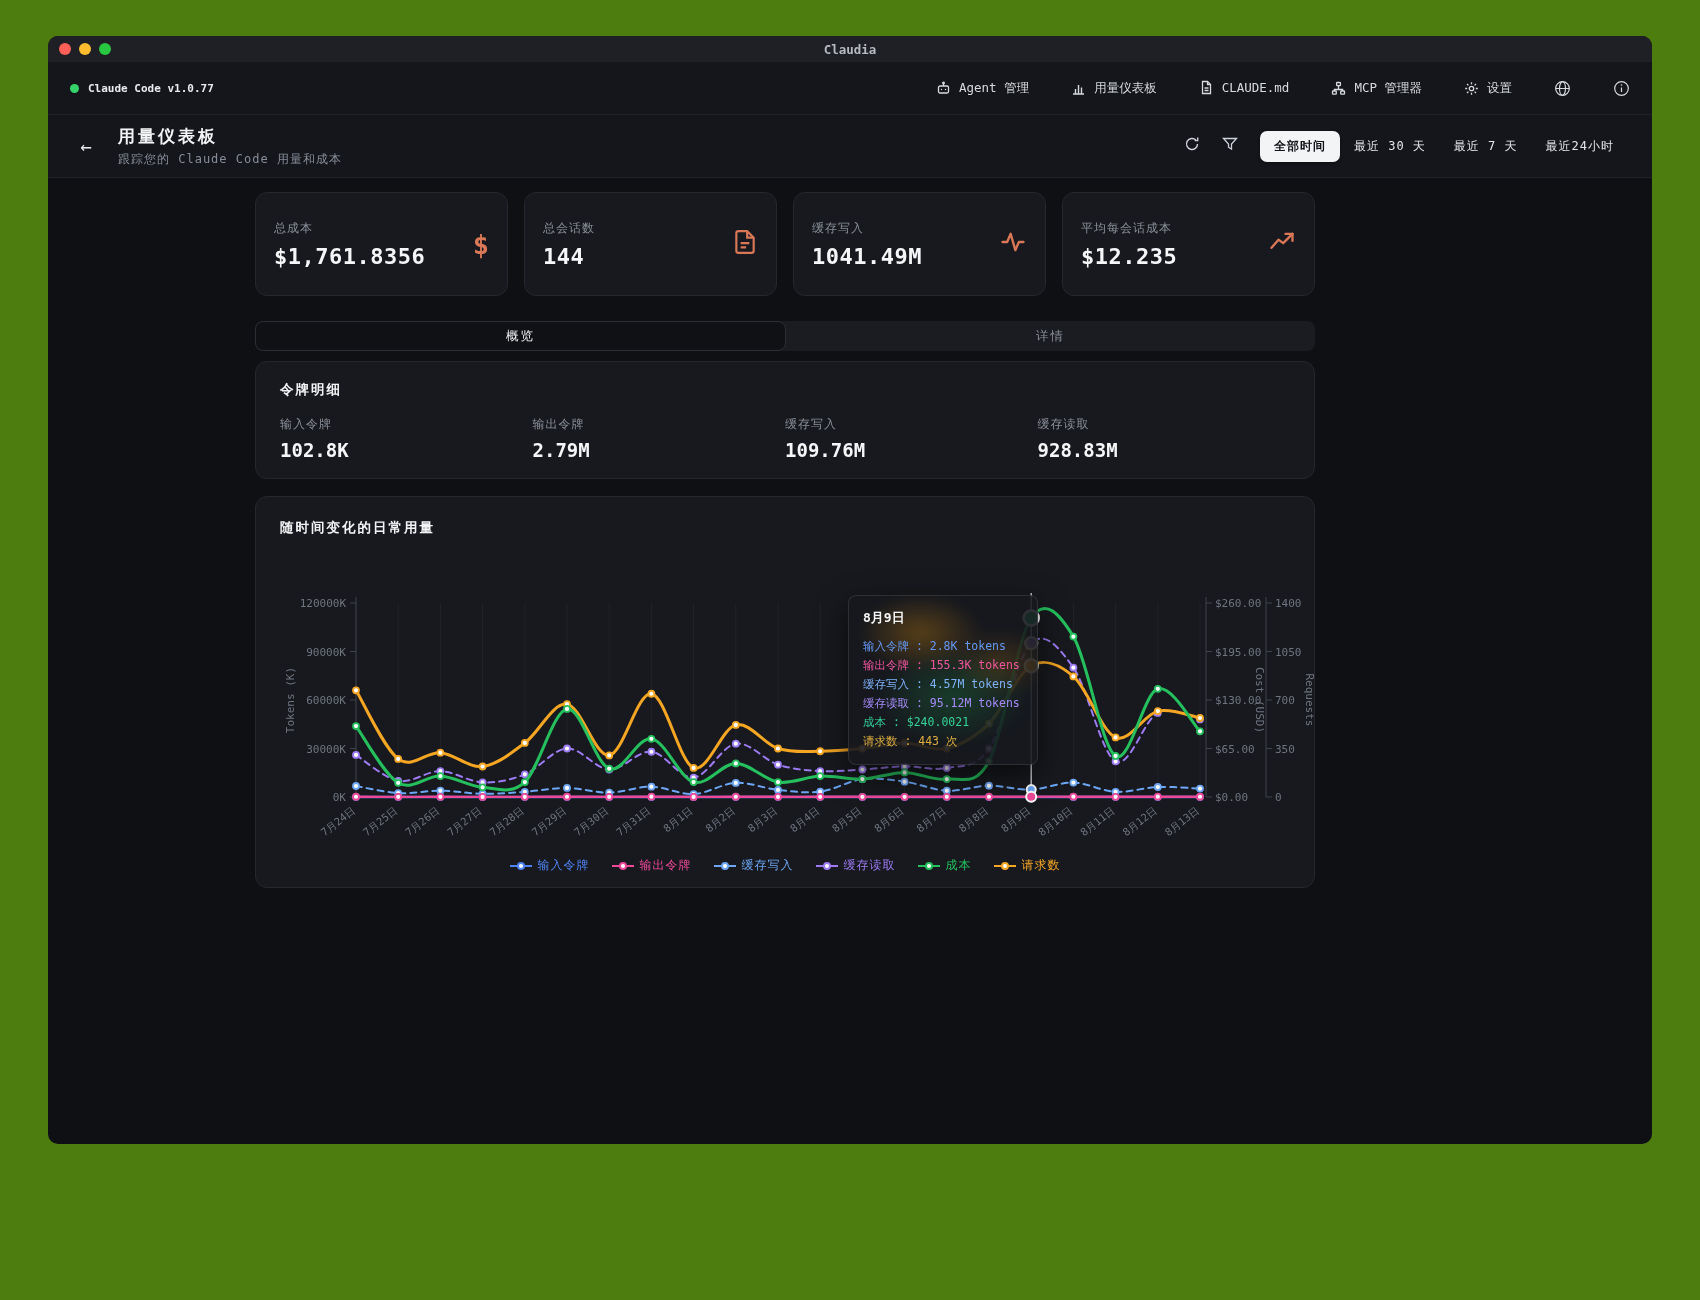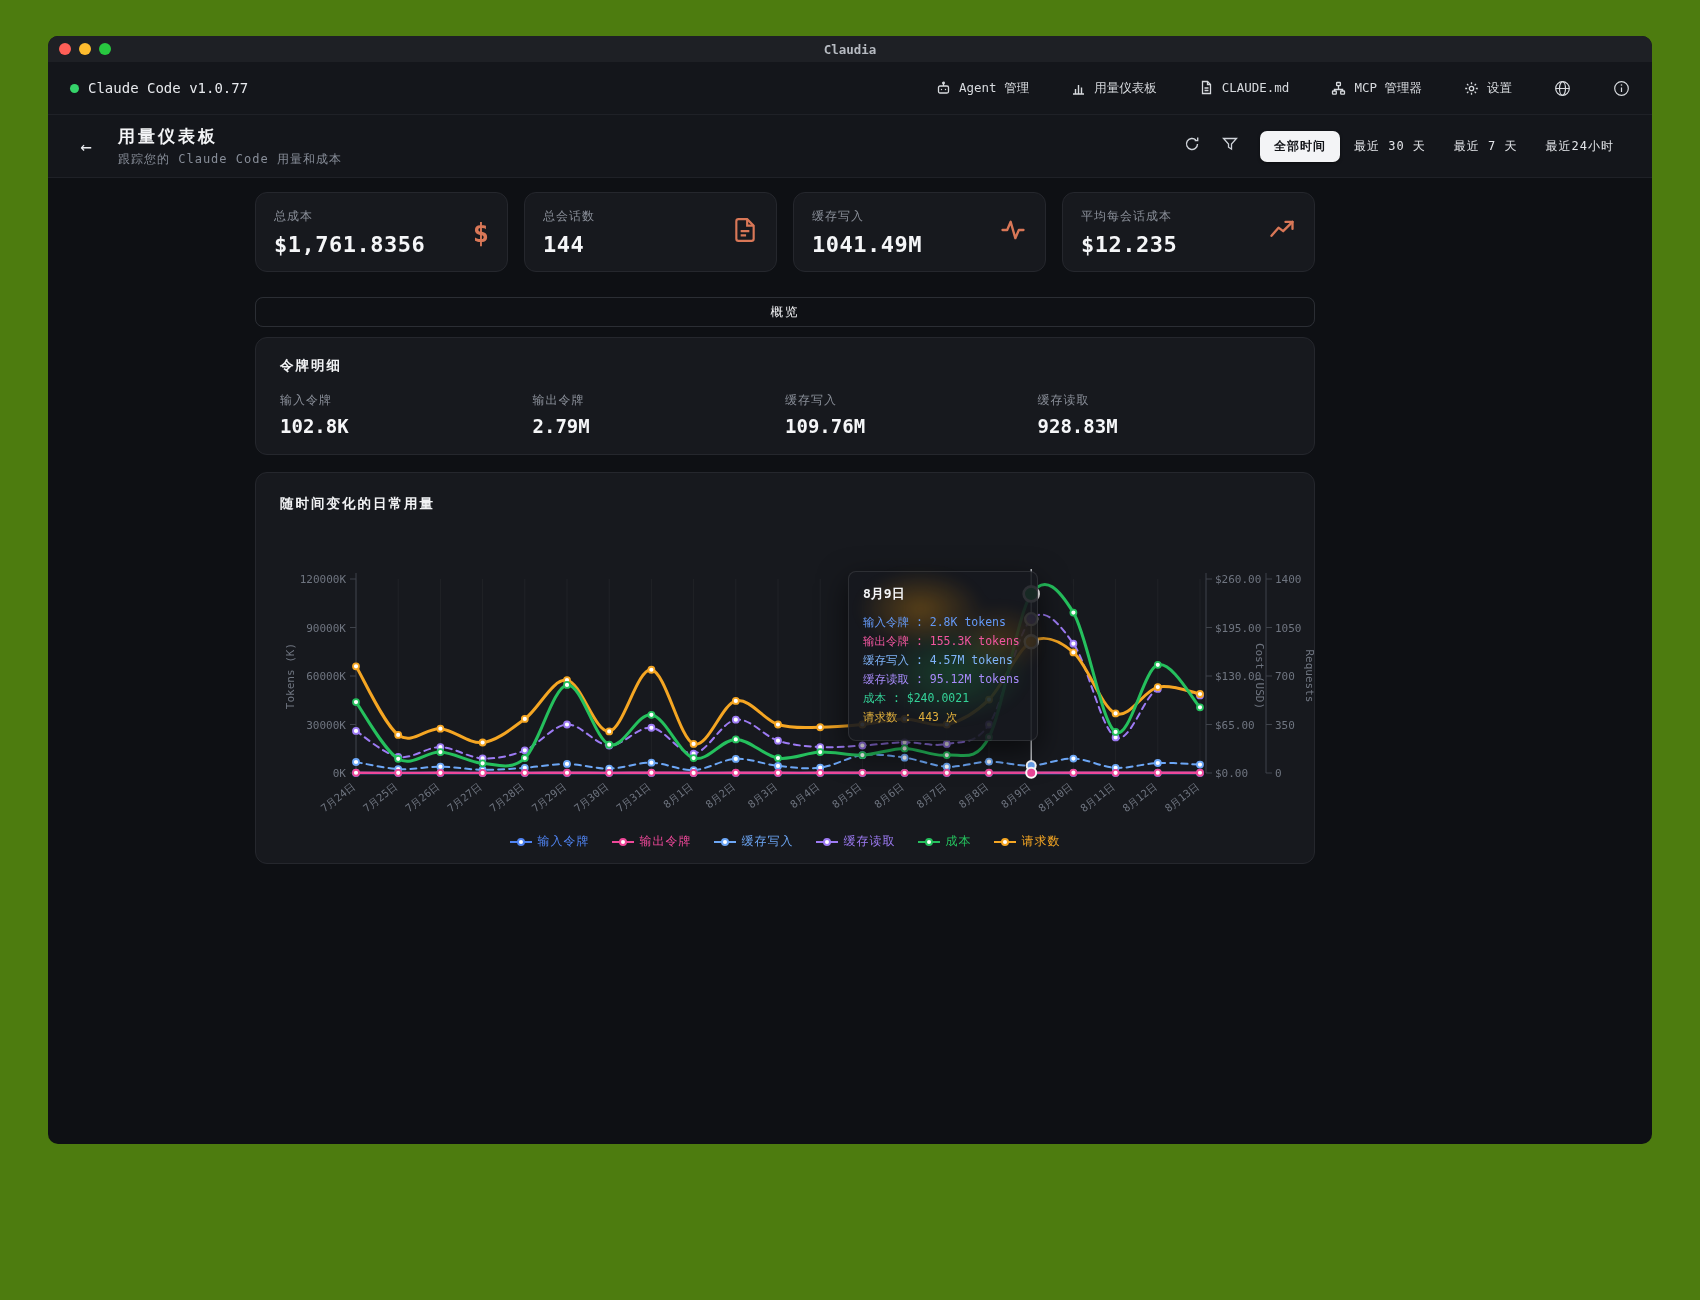--- a/index.html
+++ b/index.html
@@ -12,21 +12,21 @@
   
   .titlebar { height:26px; background:#1e2025; display:flex; align-items:center; justify-content:center; position:relative; }
   .traffic { position:absolute; left:11px; top:7px; display:flex; gap:8px; }
   .light { width:12px; height:12px; border-radius:50%; }
   .light.red{ background:#ff5f57; } .light.yellow{ background:#febc2e; } .light.green{ background:#28c840; }
   .titlebar-title { font-size:12.5px; font-weight:bold; color:#b6bac1; }
 
   
   .menubar { height:53px; background:#14161b; border-bottom:1px solid #1f2127;
              display:flex; align-items:center; justify-content:space-between; padding:0 22px; }
-  .app-status { display:flex; align-items:center; gap:9px; color:#e8eaee; font-size:14px; }
+  .app-status { display:flex; align-items:center; gap:9px; color:#e8eaee; font-size:11px;font-weight:bold; }
   .status-dot { width:9px; height:9px; border-radius:50%; background:#35d36a; }
   .nav { display:flex; align-items:flex-start; gap:42px; }
   .nav-item { display:flex; align-items:center; gap:8px; color:#d7dade; font-size:12.5px; cursor:pointer; }
   .nav-item svg, .icon-btn svg { display:block; }
   .icon-btn { color:#d7dade; display:flex; align-items:center; cursor:pointer; }
 
   
   .page-header { height:63px; background:#14161b; border-bottom:1px solid #1f2127;
                  display:flex; align-items:center; justify-content:space-between; padding:0 24px; }
   .ph-left { display:flex; align-items:center; gap:18px; }
@@ -37,21 +37,21 @@
   .tool-icon { color:#cfd3d9; width:28px; height:28px; display:flex; align-items:center; justify-content:center; cursor:pointer; }
   .range-group { display:flex; align-items:center; margin-left:6px; }
   .range-btn { font-size:12px; color:#e4e6ea; padding:7px 14px; border-radius:7px; cursor:pointer; letter-spacing:1px; white-space:nowrap; }
   .range-btn.active { background:#f3f4f6; color:#101216; font-weight:bold; box-shadow:0 1px 3px rgba(0,0,0,.5); }
 
   
   .container { width:1060px; margin-left:207px; padding-top:14px; }
   .card { background:#17191e; border:1px solid #25272d; border-radius:12px; }
 
   .stats-row { display:flex; gap:16px; }
-  .stat-card { flex:1; height:80px; padding:13px 18px; display:flex; justify-content:space-between; align-items:center; }
+  .stat-card { flex:1; height:104px; padding:13px 18px; display:flex; justify-content:space-between; align-items:center; }
   .stat-label { font-size:12px; color:#8a8f99; margin-bottom:7px; letter-spacing:1px; }
   .stat-value { font-size:22px; font-weight:bold; color:#f5f6f8; letter-spacing:.5px; }
   .stat-icon { color:#d97757; }
 
   .tabs { margin-top:25px; height:30px; background:#1a1c21; border-radius:8px; display:flex; padding:0; }
   .tab { flex:1; display:flex; align-items:center; justify-content:center; font-size:12.5px; color:#8b909a; cursor:pointer; border-radius:8px; letter-spacing:2px; }
   .tab.active { background:#0f1115; border:1px solid #2b2e34; color:#f2f3f5; }
 
   .token-card { margin-top:10px; height:118px; padding:19px 24px; }
   .tk-title { font-size:13.5px; font-weight:bold; color:#f2f3f5; letter-spacing:2px; }
@@ -240,20 +240,21 @@
           </div>
           <div class="stat-icon"><svg width="28" height="28" viewBox="0 0 24 24" fill="none" stroke="currentColor" stroke-width="2" stroke-linecap="round" stroke-linejoin="round">
                 <polyline points="3 17 9 10 13 13 21 5"></polyline>
                 <polyline points="15 5 21 5 21 11"></polyline>
               </svg></div>
         </div>
       </div>
 
       <div class="tabs">
         <div class="tab active">概览</div>
+        <div class="tab">详情</div>
       </div>
 
       <div class="card token-card">
         <div class="tk-title">令牌明细</div>
         <div class="tk-grid">
           <div>
             <div class="tk-label">输入令牌</div>
             <div class="tk-value">102.8K</div>
           </div>
           <div>

